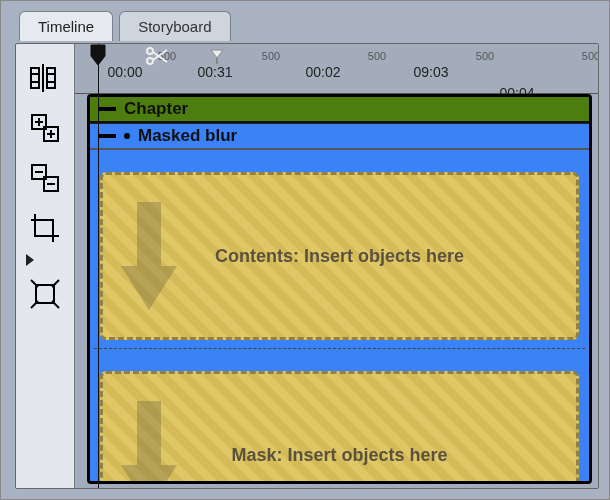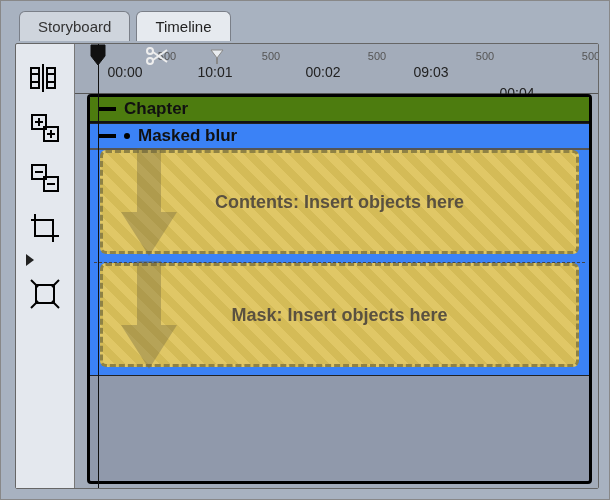--- a/index.html
+++ b/index.html
@@ -166,22 +166,22 @@
     gap: 8px;
     padding: 2px 8px;
     font-weight: 700;
     font-size: 17px;
     color: #111;
     border-bottom: 2px solid #555;
   }
   .dot { width: 6px; height: 6px; border-radius: 50%; background:#000; }
   .dropzone {
     position: relative;
-    margin: 0 10px 8px 10px;
-    height: 104px;
+    margin: 22px 10px 8px 10px;
+    height: 168px;
     border: 3px dashed #8f8244;
     border-radius: 6px;
     background: repeating-linear-gradient(
       45deg,
       #e0c766 0 8px,
       #d4bb57 8px 16px
     );
     display: flex;
     align-items: center;
     justify-content: center;
@@ -202,22 +202,22 @@
   .dash-divider {
     border-top: 1px dashed #444;
     margin: 0 4px;
   }
 </style>
 </head>
 <body>
 
 <div class="outer">
   <div class="tabrow">
+    <div class="tab active">Timeline</div>
     <div class="tab">Storyboard</div>
-    <div class="tab active">Timeline</div>
   </div>
 
   <div class="panel">
     <div class="toolcol">
 
       <div class="toolbtn">
         <svg viewBox="0 0 32 32">
           <rect x="2" y="6" width="8" height="20"></rect>
           <rect x="18" y="6" width="8" height="20"></rect>
           <line x1="14" y1="2" x2="14" y2="30"></line>
@@ -263,21 +263,21 @@
           <line x1="30" y1="2" x2="23" y2="9"></line>
           <line x1="2" y1="30" x2="9" y2="23"></line>
           <line x1="30" y1="30" x2="23" y2="23"></line>
         </svg>
       </div>
     </div>
 
     <div class="timeline">
       <div class="ruler" id="ruler">
           <div class="tick-major" style="left: 38px; padding-left: 24px;">00:00</div>
-          <div class="tick-major" style="left: 140px;">10:01</div>
+          <div class="tick-major" style="left: 140px;">00:31</div>
           <div class="tick-major" style="left: 248px;">00:02</div>
           <div class="tick-major" style="left: 356px;">09:03</div>
           <div class="tick-major" style="left: 442px; margin-top: 21px;">00:04</div>
           <div class="tick-minor" style="left: 92px;">500</div>
           <div class="tick-minor" style="left: 196px;">500</div>
           <div class="tick-minor" style="left: 302px;">500</div>
           <div class="tick-minor" style="left: 410px;">500</div>
           <div class="tick-minor" style="left: 516px;">500</div>
           <div class="playhead" style="left: 23px;"><svg viewBox="0 0 18 22">
               <path d="M2 1 H16 V12 L9 21 L2 12 Z" fill="#111" stroke="#111"></path>

